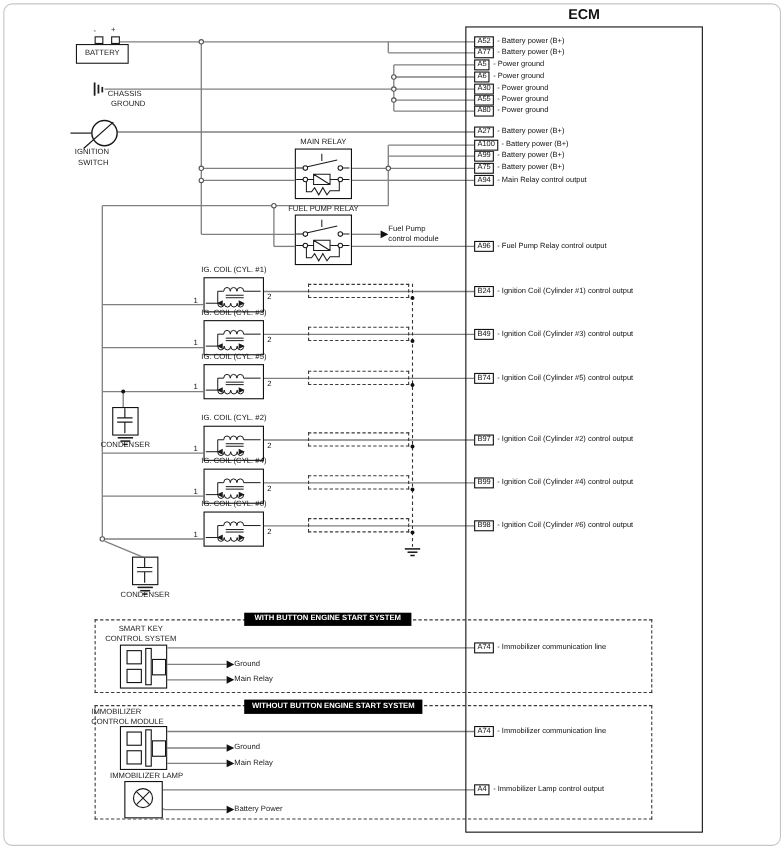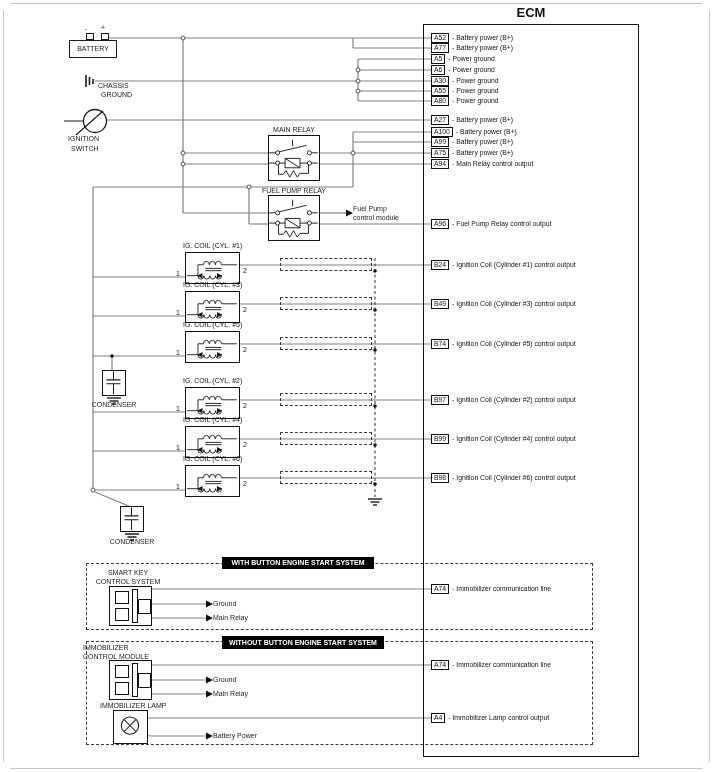--- a/index.html
+++ b/index.html
@@ -1,17 +1,17 @@
 <!DOCTYPE html>
 <html><head>
 <meta charset="utf-8">
 <style>
   html,body{margin:0;padding:0;background:#fff;}
   #page{position:relative;width:713px;height:772px;background:#fff;overflow:hidden;
-        font-family:"Liberation Sans",sans-serif;color:#111;border-radius:22px;}
+        font-family:"Liberation Sans",sans-serif;color:#111;}
   #frame{position:absolute;left:3px;top:3px;right:3px;bottom:3px;border:1px solid #c6c6c6;border-radius:8px;}
   svg.layer{position:absolute;left:0;top:0;pointer-events:none;}
   .t{position:absolute;font-size:7px;line-height:8px;white-space:nowrap;color:#1a1a1a;}
   .tc{text-align:center;}
   .bx{position:absolute;border:1.4px solid #1a1a1a;background:#fff;box-sizing:border-box;}
   .dash{position:absolute;border:1px dashed #3a3a3a;background:transparent;box-sizing:border-box;}
   .banner{position:absolute;background:#000;color:#fff;font-size:7px;font-weight:bold;
           text-align:center;box-sizing:border-box;z-index:6;}
   #ecm-box{position:absolute;left:423px;top:24px;width:216px;height:733px;border:1.6px solid #111;
            box-sizing:border-box;background:transparent;z-index:2;}

